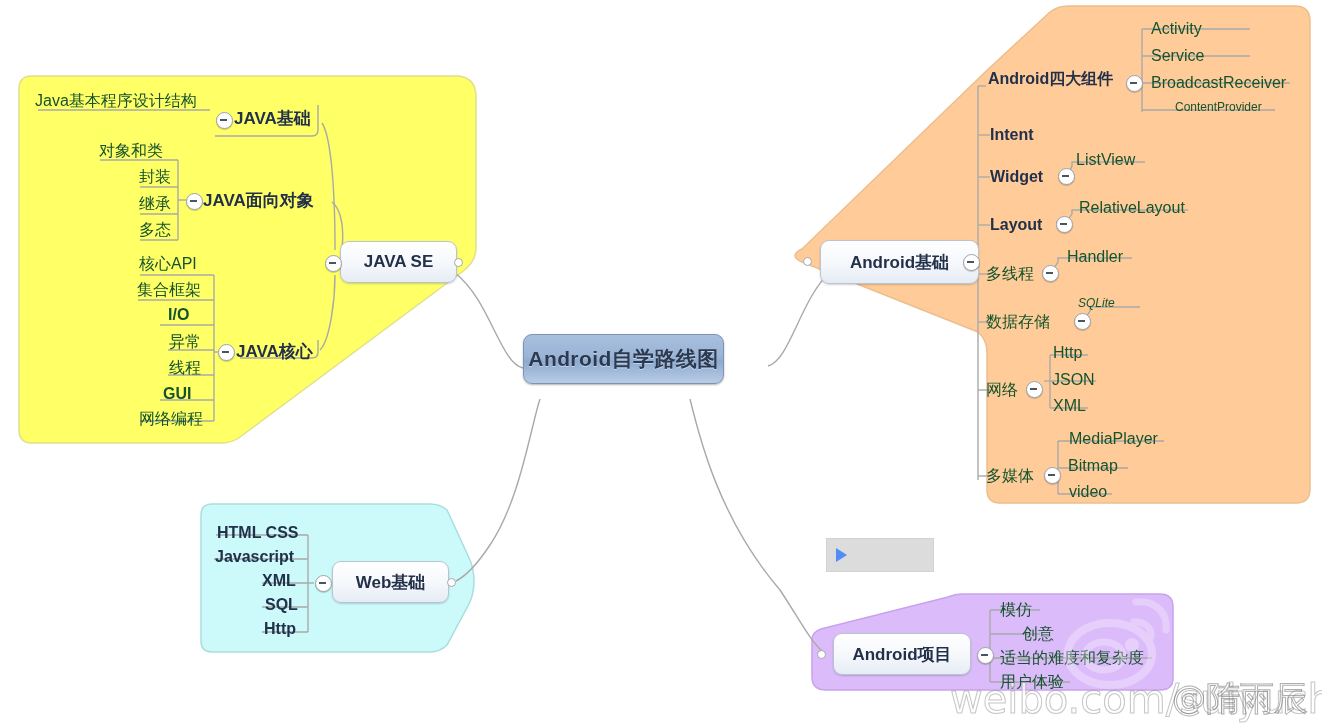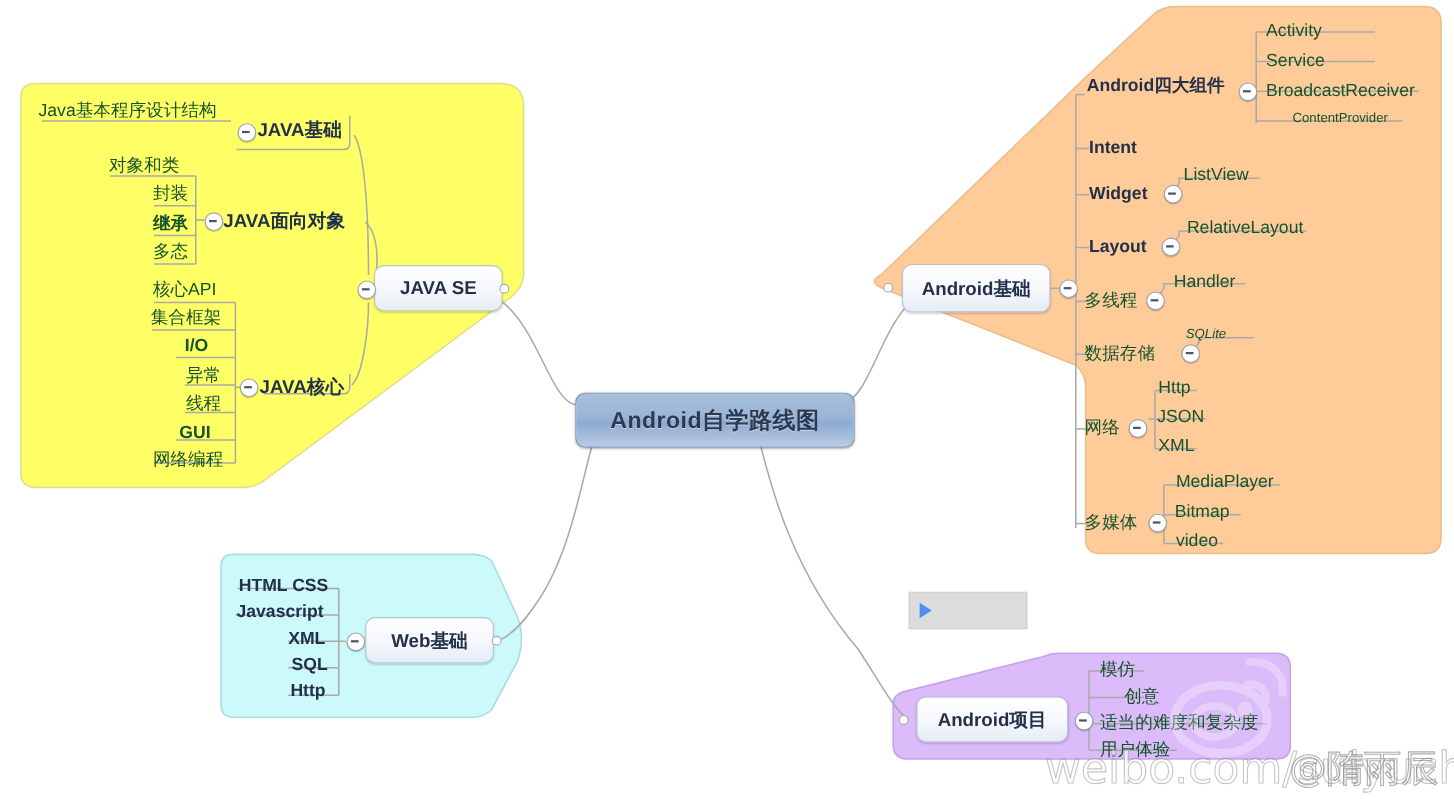--- a/index.html
+++ b/index.html
@@ -208,21 +208,21 @@
 
       <path d="M 990,610 L 990,682"></path>
       <path d="M 990,610 L 1040,610"></path>
       <path d="M 990,634 L 1040,634"></path>
       <path d="M 990,658 L 1152,658"></path>
       <path d="M 990,682 L 1070,682"></path>
       <path d="M 984,654 L 990,654"></path>
     </g>
   </svg>
 
-  <div class="root-node" style="left:523px;top:357px;width:254px;height:50px;align-items:center;">
+  <div class="root-node" style="left:523px;top:334px;width:201px;height:50px;align-items:center;">
     <span>Android自学路线图</span>
   </div>
 
   <div class="branch-node" style="left:340px;top:241px;width:117px;height:42px;">
     <span>JAVA SE</span>
   </div>
   <div class="toggle" style="left:325px;top:255px;"></div>
   <div class="dot" style="left:454px;top:258px;"></div>
 
   <div class="lbl dark b" style="left:234px;top:110px;font-size:17px;">JAVA基础</div>
@@ -231,32 +231,32 @@
   <div class="lbl dark b" style="left:203px;top:192px;font-size:17px;">JAVA面向对象</div>
   <div class="toggle" style="left:186px;top:193px;"></div>
 
   <div class="lbl dark b" style="left:236px;top:343px;font-size:17px;">JAVA核心</div>
   <div class="toggle" style="left:218px;top:344px;"></div>
 
   <div class="lbl" style="left:35px;top:93px;font-size:16px;">Java基本程序设计结构</div>
 
   <div class="lbl" style="left:99px;top:143px;font-size:16px;">对象和类</div>
   <div class="lbl" style="left:139px;top:169px;font-size:16px;">封装</div>
-  <div class="lbl" style="left:139px;top:196px;font-size:16px;font-weight:bold;">继承</div>
+  <div class="lbl" style="left:139px;top:196px;font-size:16px;">继承</div>
   <div class="lbl" style="left:139px;top:222px;font-size:16px;">多态</div>
 
   <div class="lbl" style="left:139px;top:256px;font-size:16px;">核心API</div>
   <div class="lbl" style="left:137px;top:282px;font-size:16px;">集合框架</div>
   <div class="lbl b" style="left:168px;top:307px;font-size:16px;">I/O</div>
   <div class="lbl" style="left:169px;top:334px;font-size:16px;">异常</div>
   <div class="lbl" style="left:169px;top:360px;font-size:16px;">线程</div>
   <div class="lbl b" style="left:163px;top:386px;font-size:16px;">GUI</div>
   <div class="lbl" style="left:139px;top:411px;font-size:16px;">网络编程</div>
 
-  <div class="branch-node" style="left:820px;top:240px;width:135px;height:44px;">
+  <div class="branch-node" style="left:820px;top:240px;width:159px;height:44px;">
     <span>Android基础</span>
   </div>
   <div class="toggle" style="left:963px;top:254px;"></div>
   <div class="dot" style="left:803px;top:257px;"></div>
 
   <div class="lbl dark b" style="left:988px;top:71px;font-size:16px;">Android四大组件</div>
   <div class="toggle" style="left:1126px;top:75px;"></div>
 
   <div class="lbl dark b" style="left:990px;top:127px;font-size:16px;">Intent</div>
 

